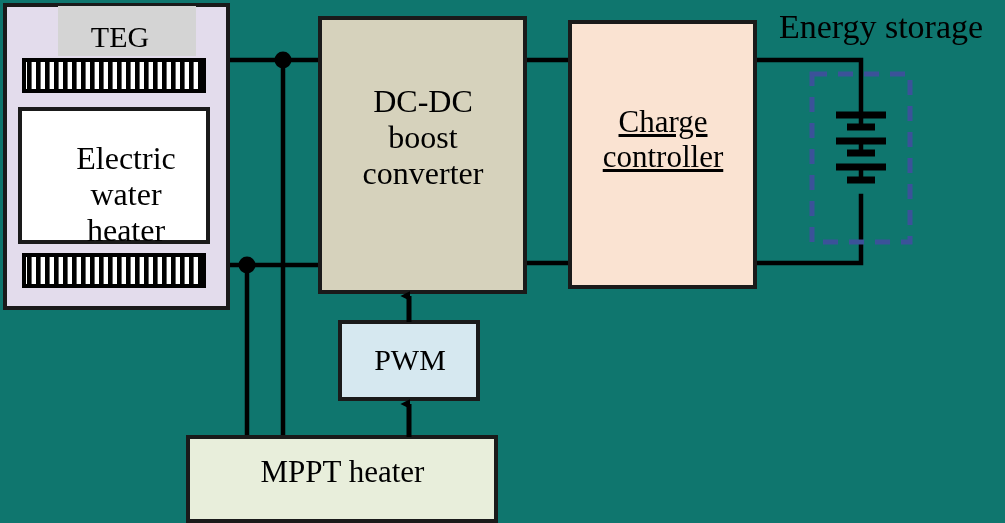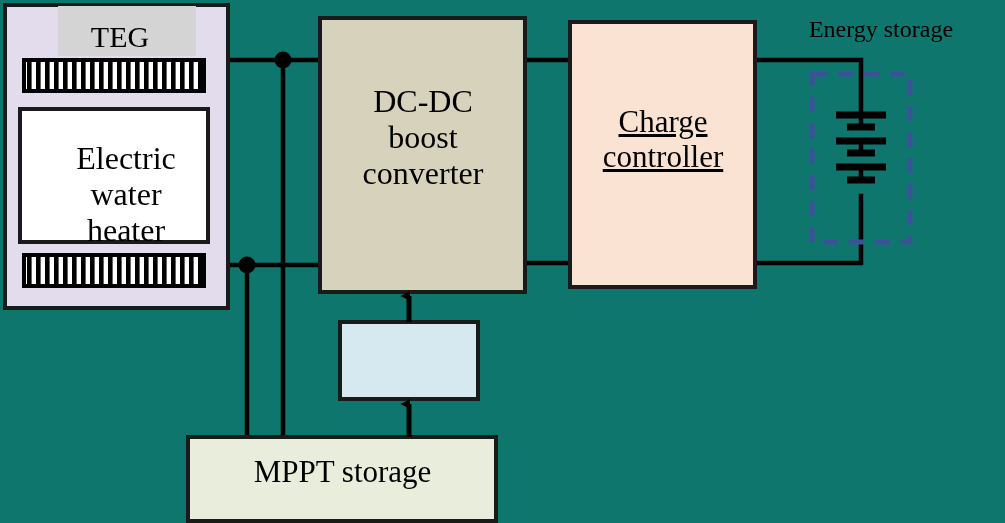--- a/index.html
+++ b/index.html
@@ -54,22 +54,22 @@
   }
   #label-pwm {
     left: 343px; top: 343px; width: 134px;
     font-size: 30px;
   }
   #label-mppt {
     left: 190px; top: 455px; width: 305px;
     font-size: 31px;
   }
   #label-energy {
-    left: 757px; top: 16px; width: 248px;
-    font-size: 24px;
+    left: 757px; top: 8px; width: 248px;
+    font-size: 34px;
   }
 </style>
 </head>
 <body>
 
 <div id="diagram-root">
 
   <svg id="diagram-svg" viewBox="0 0 1005 523">
     <defs>
       <pattern id="hatch-stripes" width="9" height="10" patternUnits="userSpaceOnUse">
@@ -153,18 +153,19 @@
 water
 heater</div>
 
   <div class="lbl" id="label-dcdc">DC-DC
 boost
 converter</div>
 
   <div class="lbl" id="label-charge">Charge
 controller</div>
 
+  <div class="lbl" id="label-pwm">PWM</div>
 
-  <div class="lbl" id="label-mppt">MPPT storage</div>
+  <div class="lbl" id="label-mppt">MPPT heater</div>
 
   <div class="lbl" id="label-energy">Energy storage</div>
 
 </div>
 
 </body></html>

